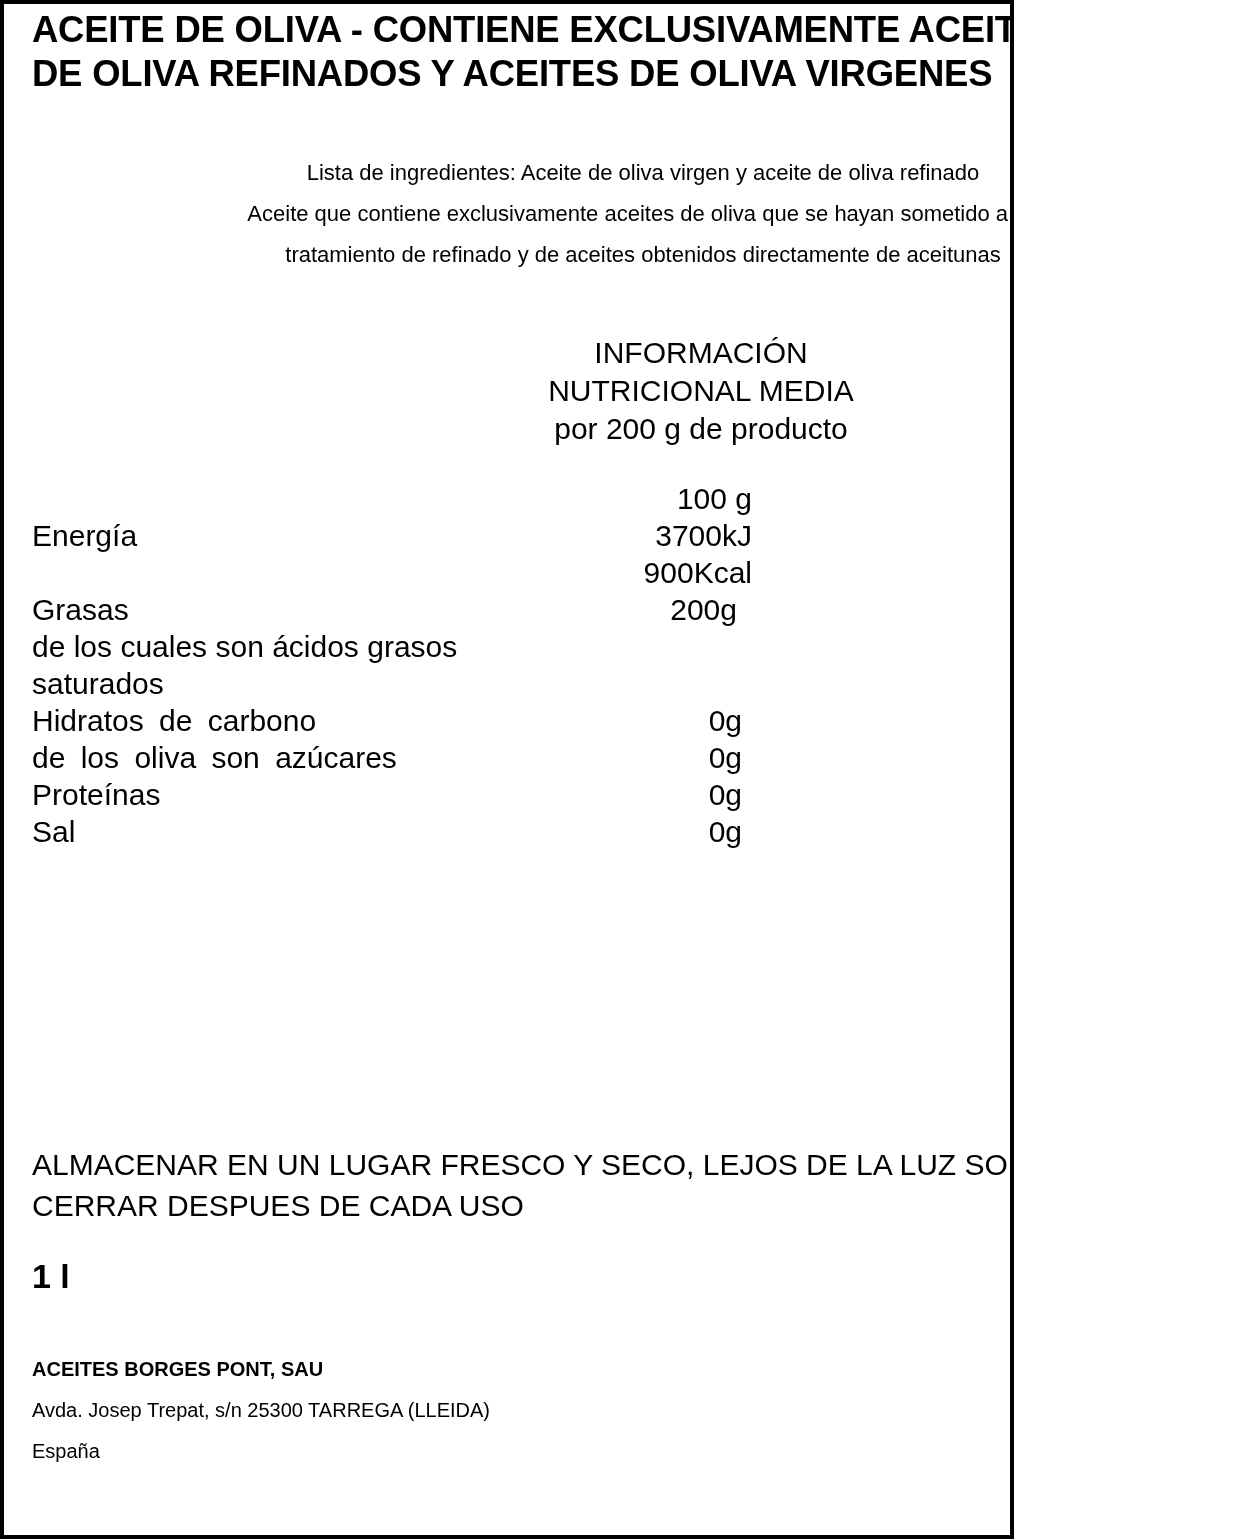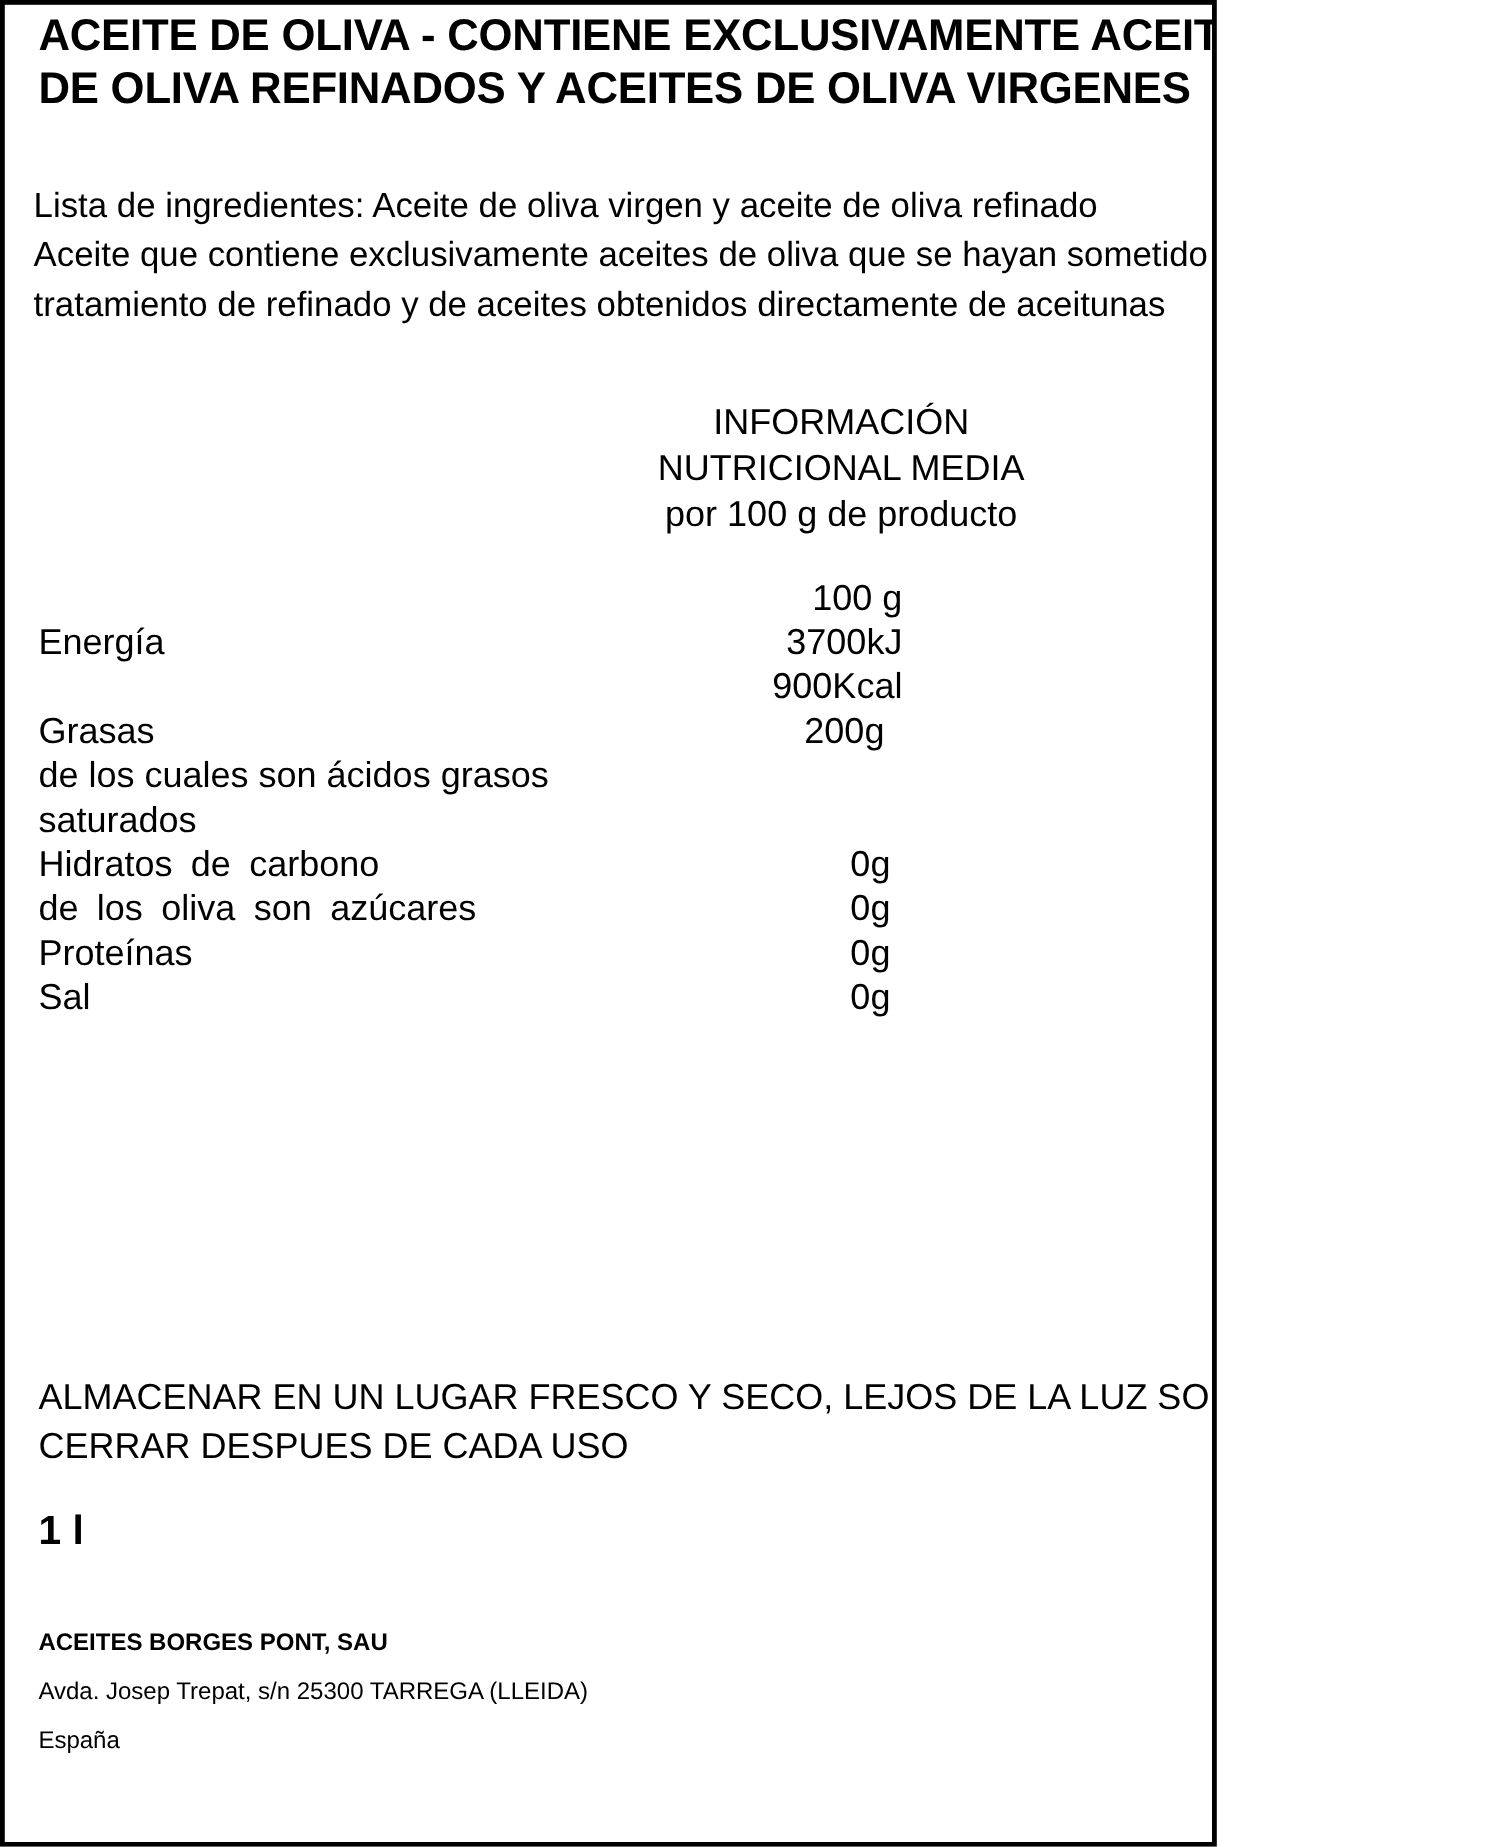--- a/index.html
+++ b/index.html
@@ -31,25 +31,26 @@
     font-weight: bold;
     line-height: 44px;
     letter-spacing: -0.2px;
     transform: scaleX(0.985);
     transform-origin: left top;
     white-space: pre-line;
   }
 
   
   #ingredients-block {
-    left: 24px;
+    left: 44px;
     top: 148px;
     width: 1190px;
-    font-size: 29px;
+    font-size: 22px;
     line-height: 41px;
+    text-align: center;
   }
   #ingredients-block .para { margin: 0; }
   #ingredients-line-1 { white-space: nowrap; }
   #ingredients-desc { white-space: pre-line; }
 
   
   #nutrition-heading {
     left: 397px;
     top: 330px;
     width: 600px;
@@ -129,21 +130,21 @@
 DE OLIVA REFINADOS Y ACEITES DE OLIVA VIRGENES</div>
 
   <div class="abs" id="ingredients-block">
     <p class="para" id="ingredients-line-1">Lista de ingredientes: Aceite de oliva virgen y aceite de oliva refinado</p>
     <p class="para" id="ingredients-desc">Aceite que contiene exclusivamente aceites de oliva que se hayan sometido a un
 tratamiento de refinado y de aceites obtenidos directamente de aceitunas</p>
   </div>
 
   <div class="abs" id="nutrition-heading">INFORMACIÓN
 NUTRICIONAL MEDIA
-por 100 g de producto</div>
+por 200 g de producto</div>
 
   <div class="abs" id="nutrition-table">
 
     <div class="nrow">
       <div class="nvalue v-a">100 g</div>
     </div>
 
     <div class="nrow">
       <div class="nlabel">Energía</div>
       <div class="nvalue v-a"><span>3700</span><span class="nunit">kJ</span></div>

